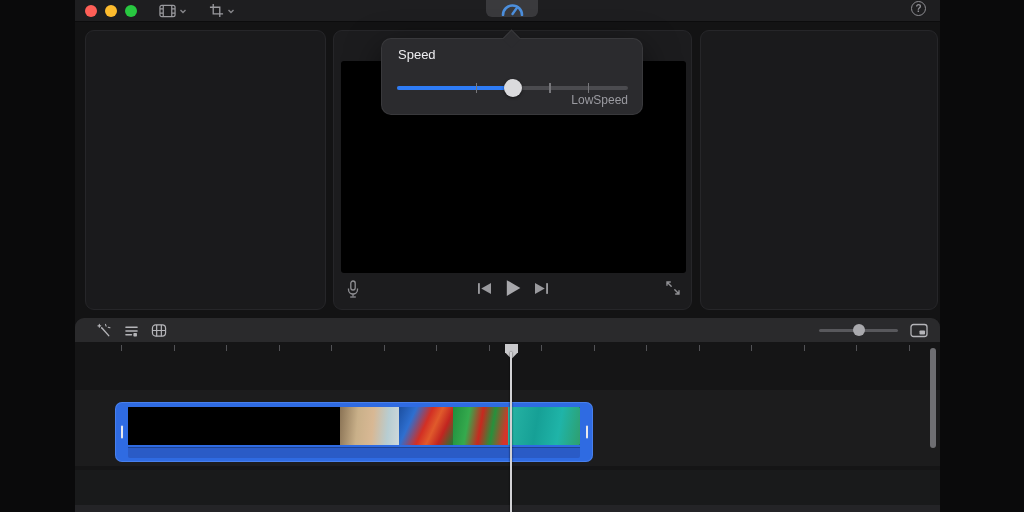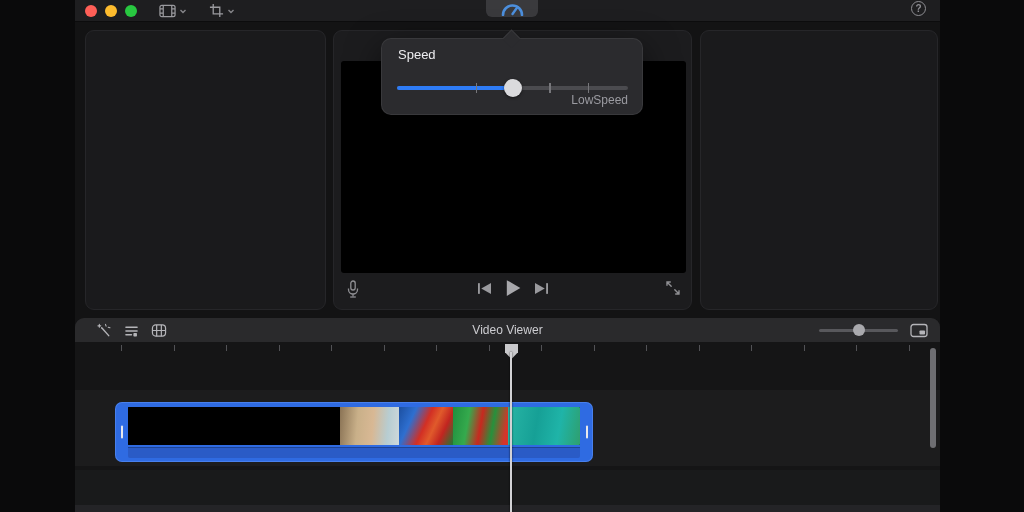--- a/index.html
+++ b/index.html
@@ -195,21 +195,20 @@
             <path d="M9.8 9.8L14 14 M14 10.7V14h-3.3"></path>
           </svg>
         </span>
       </div>
     </div>
 
     <div class="panel panel-right"></div>
 
     <div class="viewer">
       <div class="viewer-bar">
-        <div class="viewer-title">Video Viewer</div>
         <div class="vb-left">
           <span>
             <svg width="15" height="15" viewBox="0 0 16 16" fill="none" stroke="#b5b5b9" stroke-width="1.5" stroke-linecap="round">
               <line x1="5" y1="5" x2="12.5" y2="13.5"></line>
               <path d="M2.5 1.5v3 M1 3h3 M9 1.5l.7 1.8 M12 4.5l1.8.6" stroke-width="1.2"></path>
             </svg>
           </span>
           <span>
             <svg width="15" height="15" viewBox="0 0 16 16" fill="none" stroke="#b5b5b9" stroke-width="1.4" stroke-linecap="round">
               <line x1="2" y1="4.5" x2="14" y2="4.5"></line>

